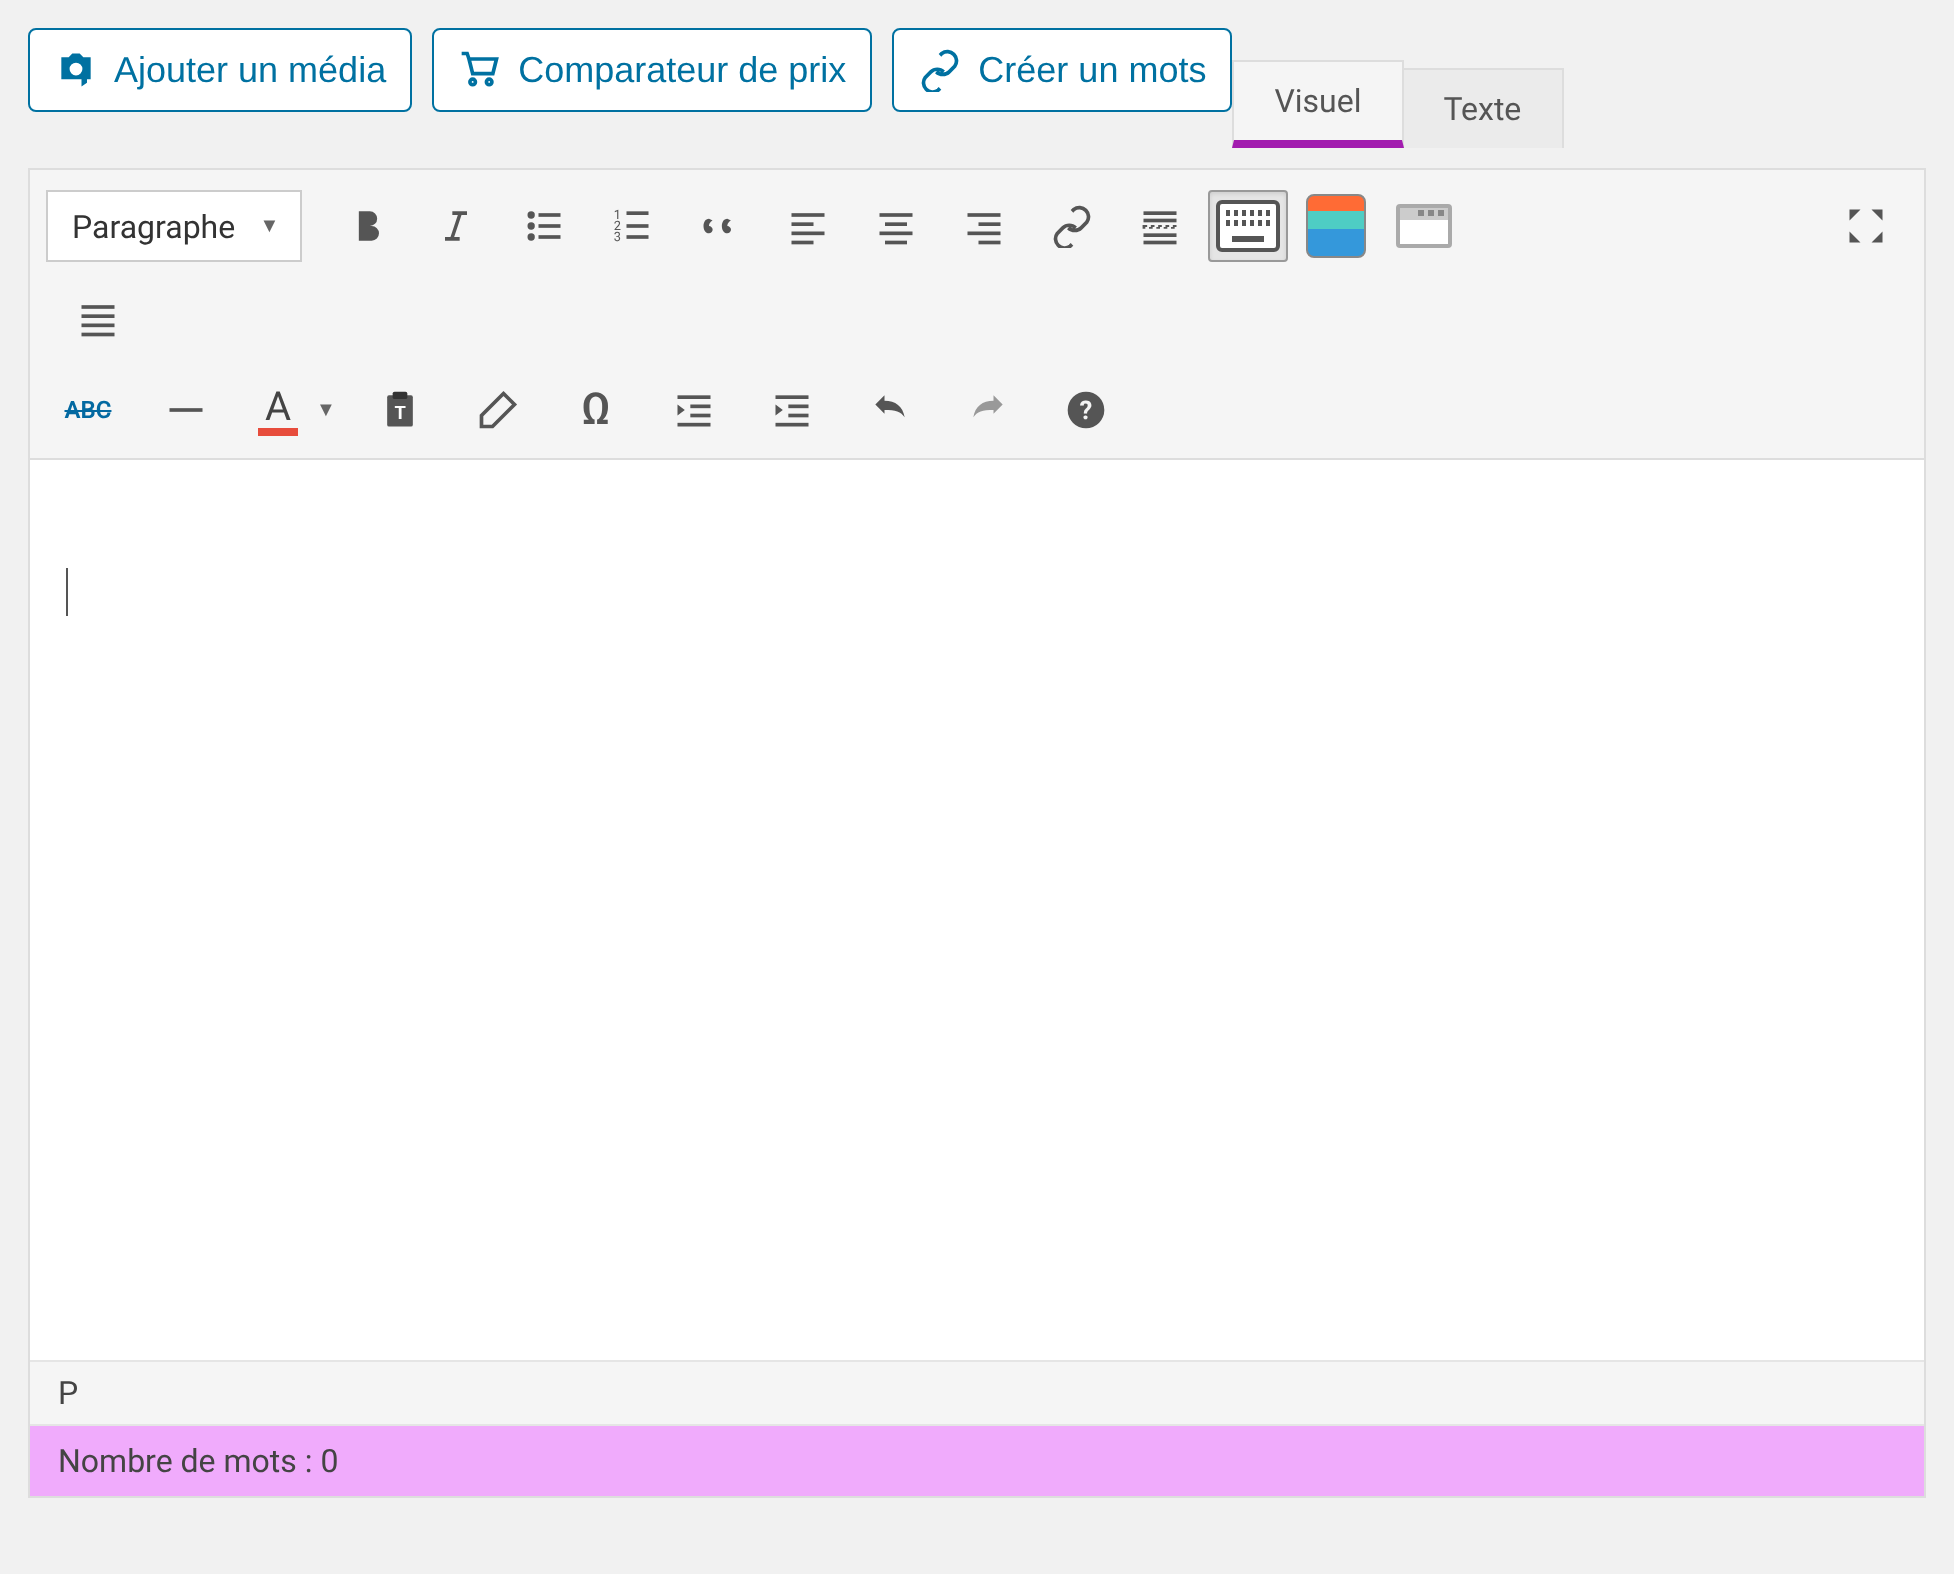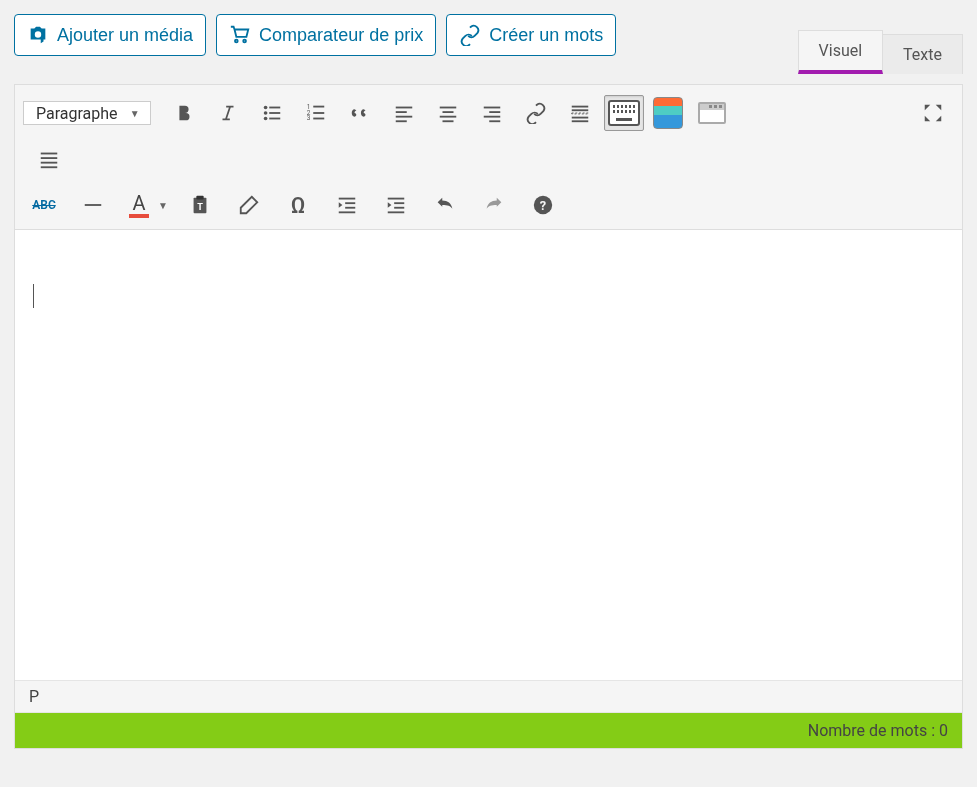--- a/index.html
+++ b/index.html
@@ -9,21 +9,21 @@
     width: 977px;
     height: 787px;
     padding: 14px;
     color: #444;
     font-size: 14px;
   }
 
   
   .top-row {
     display: flex;
-    justify-content: space-between;
+    justify-content: flex-start;
     align-items: flex-start;
     margin-bottom: 10px;
   }
   .media-buttons {
     display: flex;
     gap: 10px;
   }
   .media-btn {
     display: inline-flex;
     align-items: center;
@@ -78,21 +78,21 @@
     min-height: 44px;
   }
   .tb-row + .tb-row { margin-top: 2px; }
 
   .format-select {
     background: #fff;
     border: 1px solid #ccc;
     padding: 6px 32px 6px 12px;
     font-size: 16px;
     color: #333;
-    height: 24px;
+    height: 36px;
     position: relative;
     cursor: pointer;
     display: inline-flex;
     align-items: center;
     margin-right: 10px;
   }
   .format-select::after {
     content: "▼";
     font-size: 10px;
     color: #666;
@@ -216,22 +216,21 @@
     border-top: 1px solid #e5e5e5;
     border-bottom: 1px solid #e5e5e5;
     padding: 6px 14px;
     font-size: 16px;
     color: #444;
   }
   .word-count {
     padding: 8px 14px;
     font-size: 16px;
     color: #444;
-    background: #84cc16;
-    text-align: right;
+    background: #f0abfc;
   }
 </style>
 </head>
 <body>
 
 <div class="top-row">
   <div class="media-buttons">
     <button class="media-btn">
       <svg viewBox="0 0 24 24">
           <path d="M4 5h4l2-2h4l2 2h4v12H4V5zm8 10a3.5 3.5 0 100-7 3.5 3.5 0 000 7z"></path>

